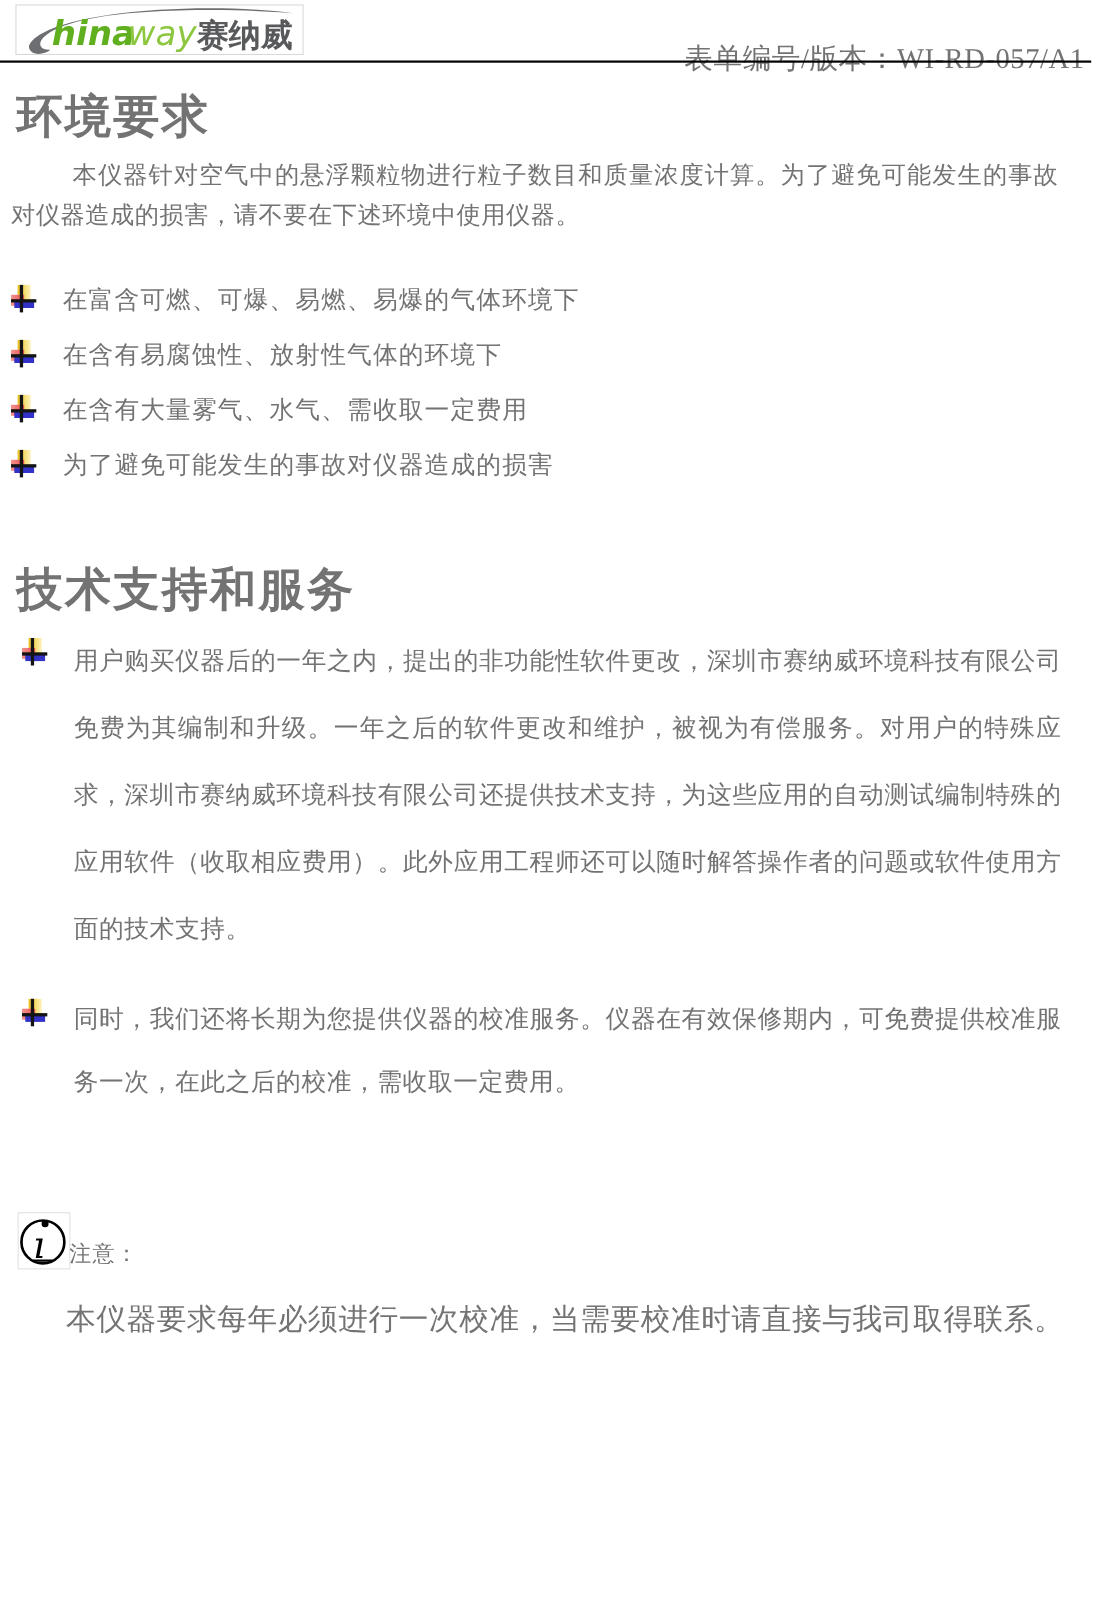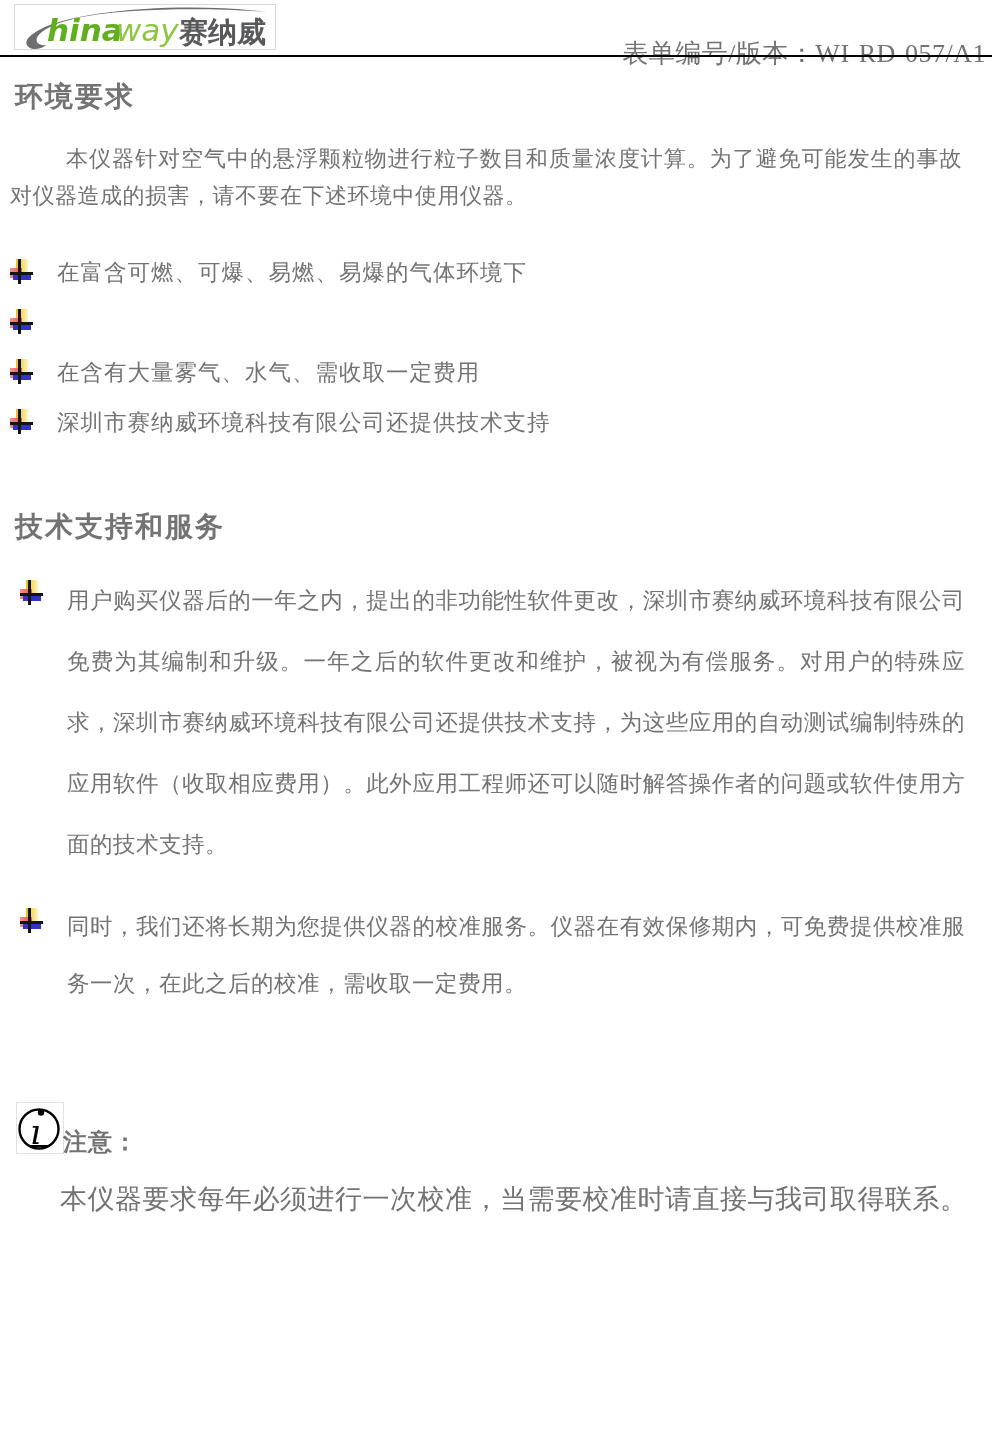--- a/index.html
+++ b/index.html
@@ -21,21 +21,21 @@
     letter-spacing:0.5px; white-space:nowrap;
   }
   .header-rule {
     position:absolute; left:0; top:55px; width:992px; height:2px; background:#000;
   }
 
   
   .sec-title {
     position:absolute; left:15px;
     font-family:"Liberation Sans","DejaVu Sans",sans-serif;
-    font-weight:bold; font-size:28px; letter-spacing:2px; white-space:nowrap;
+    font-weight:bold; font-size:42px; letter-spacing:2px; white-space:nowrap;
   }
   .sec-title.env { top:78px; }
   .sec-title.support { top:508px;text-align:center; }
 
   
   .intro {
     position:absolute; left:10px; top:140px; width:952px;
     font-size:22px; line-height:37px; text-indent:56px;
     text-align:justify; letter-spacing:0.5px;
   }
@@ -68,21 +68,21 @@
   .b2 .sup-text { line-height:57px; }
 
   
   .note-icon-box {
     position:absolute; left:16px; top:1102px; width:48px; height:52px;
     border:1px solid #e2e2e2; background:#fff;
   }
   .note-label {
     position:absolute; left:63px; top:1126px;
     font-family:"Liberation Sans","DejaVu Sans",sans-serif;
-    font-weight:bold; font-size:24px; letter-spacing:1px; white-space:nowrap;
+    font-weight:normal; font-size:20px; letter-spacing:1px; white-space:nowrap;
   }
   .note-line { position:absolute; left:60px; font-size:27px; letter-spacing:0.5px; white-space:nowrap; }
   .note-line.l1 { top:1181px; }
   .note-line.l2 { top:1242px; }
 </style>
 </head>
 <body>
 
 <div class="page">
 
@@ -112,40 +112,41 @@
       <span class="txt">在富含可燃、可爆、易燃、易爆的气体环境下</span>
     </div>
     <div class="env-item">
       <span class="dingbat">
           <i class="d-yellow"></i>
           <i class="d-red"></i>
           <i class="d-blue"></i>
           <i class="d-vline"></i>
           <i class="d-hline"></i>
         </span>
+      <span class="txt">在含有易腐蚀性、放射性气体的环境下</span>
     </div>
     <div class="env-item">
       <span class="dingbat">
           <i class="d-yellow"></i>
           <i class="d-red"></i>
           <i class="d-blue"></i>
           <i class="d-vline"></i>
           <i class="d-hline"></i>
         </span>
       <span class="txt">在含有大量雾气、水气、需收取一定费用</span>
     </div>
     <div class="env-item">
       <span class="dingbat">
           <i class="d-yellow"></i>
           <i class="d-red"></i>
           <i class="d-blue"></i>
           <i class="d-vline"></i>
           <i class="d-hline"></i>
         </span>
-      <span class="txt">深圳市赛纳威环境科技有限公司还提供技术支持</span>
+      <span class="txt">为了避免可能发生的事故对仪器造成的损害</span>
     </div>
   </div>
 
   <div class="sec-title support">技术支持和服务</div>
 
   <div class="sup-para b1">
     <span class="dingbat">
         <i class="d-yellow"></i>
         <i class="d-red"></i>
         <i class="d-blue"></i>

